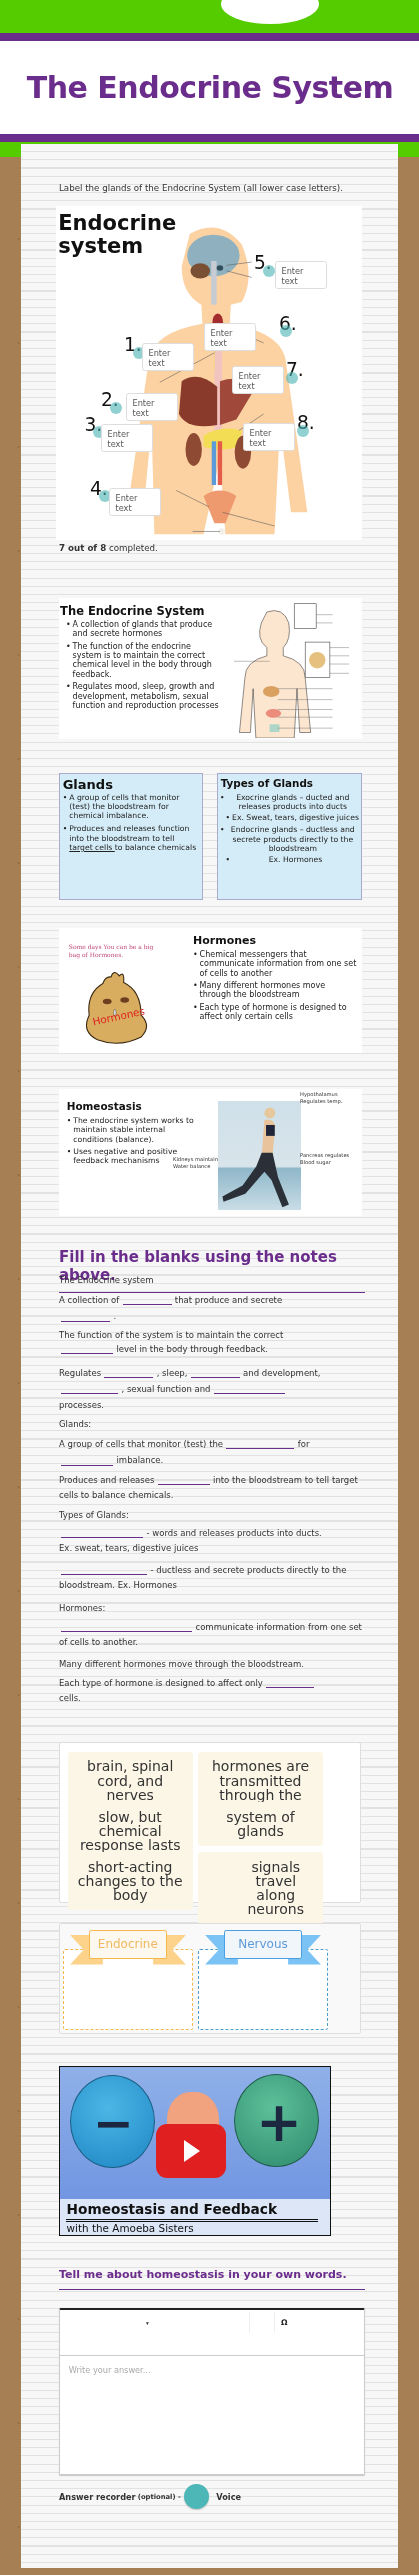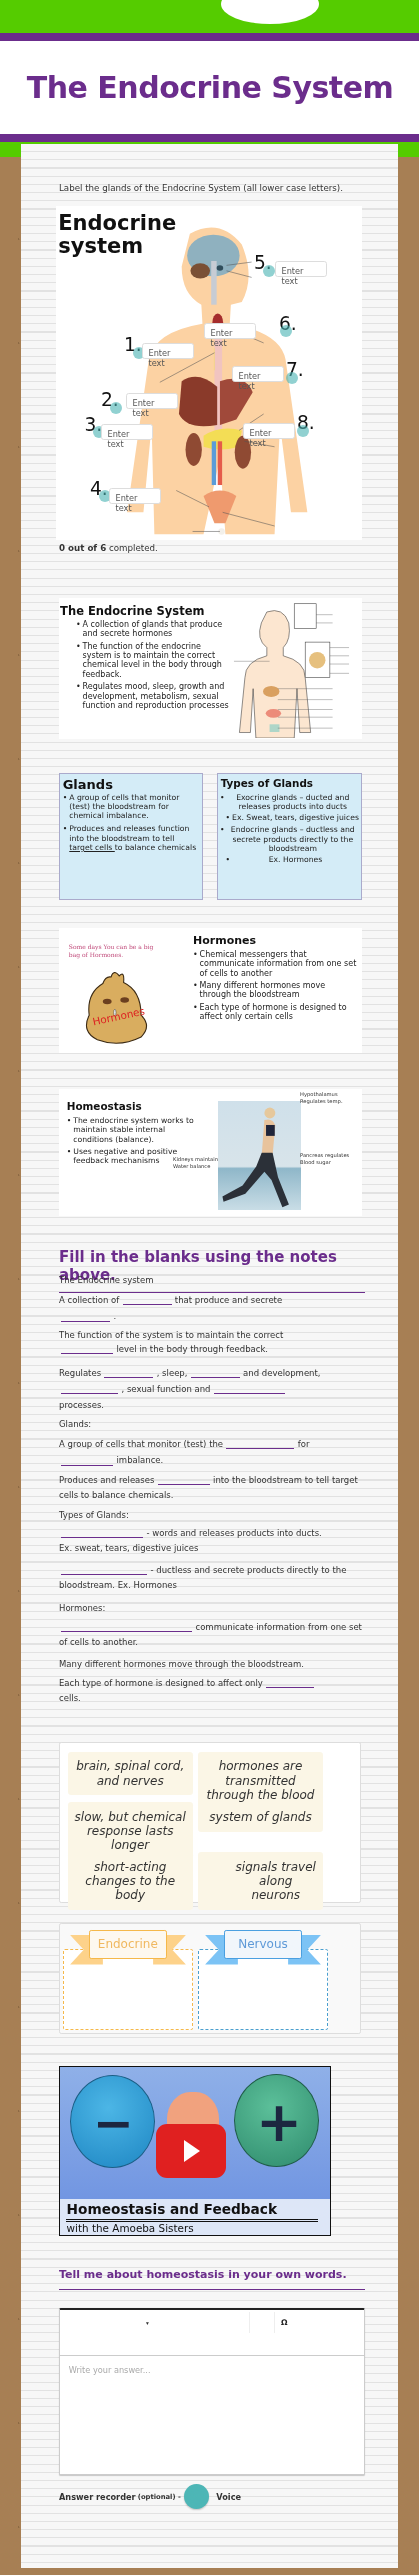--- a/index.html
+++ b/index.html
@@ -24,40 +24,40 @@
     position: absolute; left: 21px; top: 144px; width: 377px; height: 2424px;
     background-color: #f7f7f7;
     background-image: repeating-linear-gradient(to bottom, transparent 0px, transparent 7.1px, #e2e2e2 7.1px, #e2e2e2 8.2px);
   }
   .hint { position: absolute; left: 59px; top: 183px; font-size: 8.7px; color: #333; font-family: "DejaVu Sans", sans-serif; }
   .diagram { position: absolute; left: 56px; top: 206px; width: 306px; height: 334px; background: #fff; }
   .diagram .dtitle { position: absolute; left: 2.2px; top: 5.5px; font-family: "DejaVu Sans", sans-serif; font-weight: bold; font-size: 21px; line-height: 23px; color: #111; }
   .body-svg { position: absolute; left: 0; top: 0; }
   .num { position: absolute; font-family: "DejaVu Sans", sans-serif; font-size: 18.6px; color: #111; }
   .numdot { position: absolute; width: 12px; height: 12px; border-radius: 50%; background: rgba(72,178,178,0.6); }
-  .enter { position: absolute; height: 16px; width: 52px; background: #fff; border: 0.5px solid #ddd; border-radius: 2.7px; font-size: 8.2px; color: #555; padding: 3.8px 5.5px; font-family: "DejaVu Sans", sans-serif; }
+  .enter { position: absolute; height: 28px; width: 52px; background: #fff; border: 0.5px solid #ddd; border-radius: 2.7px; font-size: 8.2px; color: #555; padding: 3.8px 5.5px; font-family: "DejaVu Sans", sans-serif; }
   .completed { position: absolute; left: 59px; top: 543px; font-size: 8.7px; color: #333; font-family: "DejaVu Sans", sans-serif; }
   .completed b { font-weight: bold; }
 
   .slide { position: absolute; background: #fff; }
   .slide h3 { font-family: "DejaVu Sans", sans-serif; font-weight: bold; color: #111; }
   .slide ul { list-style: none; }
   .slide li { position: relative; padding-left: 6.6px; font-family: "DejaVu Sans", sans-serif; color: #222; }
   .slide li::before { content: "•"; position: absolute; left: 0; }
   .slide li.sub { padding-left: 12px; }
   .slide li.sub::before { left: 5.5px; }
 
   .blue { background: #d4ecf7; border: 0.5px solid #aac; }
 
   .fill-title { position: absolute; left: 59px; top: 1248px; width: 306px; font-family: "DejaVu Sans", sans-serif; font-weight: bold; font-size: 15px; color: #6b2d8c; padding-bottom: 7.7px; border-bottom: 0.5px solid #6b2d8c; }
   .fill { position: absolute; left: 59px; width: 309px; font-size: 8.5px; color: #333; line-height: 14.2px; font-family: "DejaVu Sans", sans-serif; }
   .blank { display: inline-block; border-bottom: 0.5px solid #6b2d8c; height: 9.8px; vertical-align: -2.2px; margin: 0 3.3px; }
 
   .sort-box { position: absolute; left: 59px; top: 1742px; width: 302px; height: 161px; background: #fff; border: 0.5px solid #ddd; border-radius: 2.2px; }
-  .chip { position: absolute; width: 125px; background: #fbf6e6; border-radius: 3.3px; font-size: 12px; color: #333; text-align: center; line-height: 14.2px; padding: 7.7px 5.5px; font-family: "DejaVu Sans", sans-serif; font-style: italic; }
+  .chip { position: absolute; width: 125px; background: #fbf6e6; border-radius: 3.3px; font-size: 14px; color: #333; text-align: center; line-height: 14.2px; padding: 7.7px 5.5px; font-family: "DejaVu Sans", sans-serif; }
 
   .buckets { position: absolute; left: 59px; top: 1923px; width: 302px; height: 111px; background: #f9f9f9; border: 0.5px solid #ddd; border-radius: 2.2px; }
   .bucket { position: absolute; top: 25px; width: 130px; height: 81px; border: 1.1px dashed; border-radius: 2.2px; background: #fff; }
   .ribbon { position: absolute; top: 5.5px; height: 28.4px; }
   .ribbon .tail { position: absolute; top: 5.5px; width: 33px; height: 29.5px; }
   .ribbon .label { position: absolute; top: 0; width: 78px; height: 29px; background: #fdf8ef; border: 1.1px solid; border-radius: 2.2px; text-align: center; line-height: 26px; font-size: 12px; font-family: "DejaVu Sans", sans-serif; }
 
   .video { position: absolute; left: 59px; top: 2066px; width: 272px; height: 170px; border: 1.6px solid #111; overflow: hidden; background: linear-gradient(to bottom, #8fb0e8, #6a8fe0); }
   .video .caption { position: absolute; left: 0; bottom: 0; width: 100%; height: 36px; background: #dde6f7; }
   .video .t1 { position: absolute; left: 6.6px; top: 2.2px; font-family: "DejaVu Sans", sans-serif; font-weight: bold; font-size: 13.7px; color: #111; }
@@ -157,26 +157,26 @@
   <span class="num" style="left:230px;top:153px;">7.</span>
   <span class="numdot" style="left:230px;top:166px;"></span>
   <div class="enter" style="left:176px;top:160px;">Enter text</div>
 
   <span class="num" style="left:241px;top:206px;">8.</span>
   <span class="numdot" style="left:241px;top:219px;"></span>
   <div class="enter" style="left:187px;top:217px;">Enter text</div>
 </div>
 
 <div class="completed">
-  <b>0 out of 6</b><span> completed.</span>
+  <b>7 out of 8</b><span> completed.</span>
 </div>
 
 <div class="slide" style="left:59px;top:598px;width:303px;height:141px;">
   <h3 style="position:absolute;left:1.1px;top:5.5px;font-size:11.5px;">The Endocrine System</h3>
-  <ul style="position:absolute;left:17px;top:22px;width:153px;">
+  <ul style="position:absolute;left:7px;top:22px;width:153px;">
     <li style="font-size:8px;line-height:9.3px;margin-bottom:3.3px;">A collection of glands that produce and secrete hormones</li>
     <li style="font-size:8px;line-height:9.3px;margin-bottom:3.3px;">The function of the endocrine system is to maintain the correct chemical level in the body through feedback.</li>
     <li style="font-size:8px;line-height:9.3px;">Regulates mood, sleep, growth and development, metabolism, sexual function and reproduction processes</li>
   </ul>
   <svg style="position:absolute;left:164px;top:2.7px;" width="137" height="137" viewBox="0 0 250 250">
     <path d="M80 20 Q110 10 120 40 Q125 70 110 85 L110 100 Q150 110 150 140 L160 240 L140 240 L135 160 L130 250 L60 250 L55 160 L50 240 L30 240 L40 140 Q40 110 80 100 L80 85 Q60 70 70 40 Z" fill="#fce6d0" stroke="#333" stroke-width="1"></path>
     <rect x="130" y="5" width="40" height="45" fill="#fff" stroke="#333"></rect>
     <rect x="150" y="75" width="45" height="65" fill="#fff" stroke="#333"></rect>
     <ellipse cx="172" cy="108" rx="15" ry="15" fill="#e6c07e"></ellipse>
     <ellipse cx="88" cy="165" rx="15" ry="10" fill="#d9a060"></ellipse>

